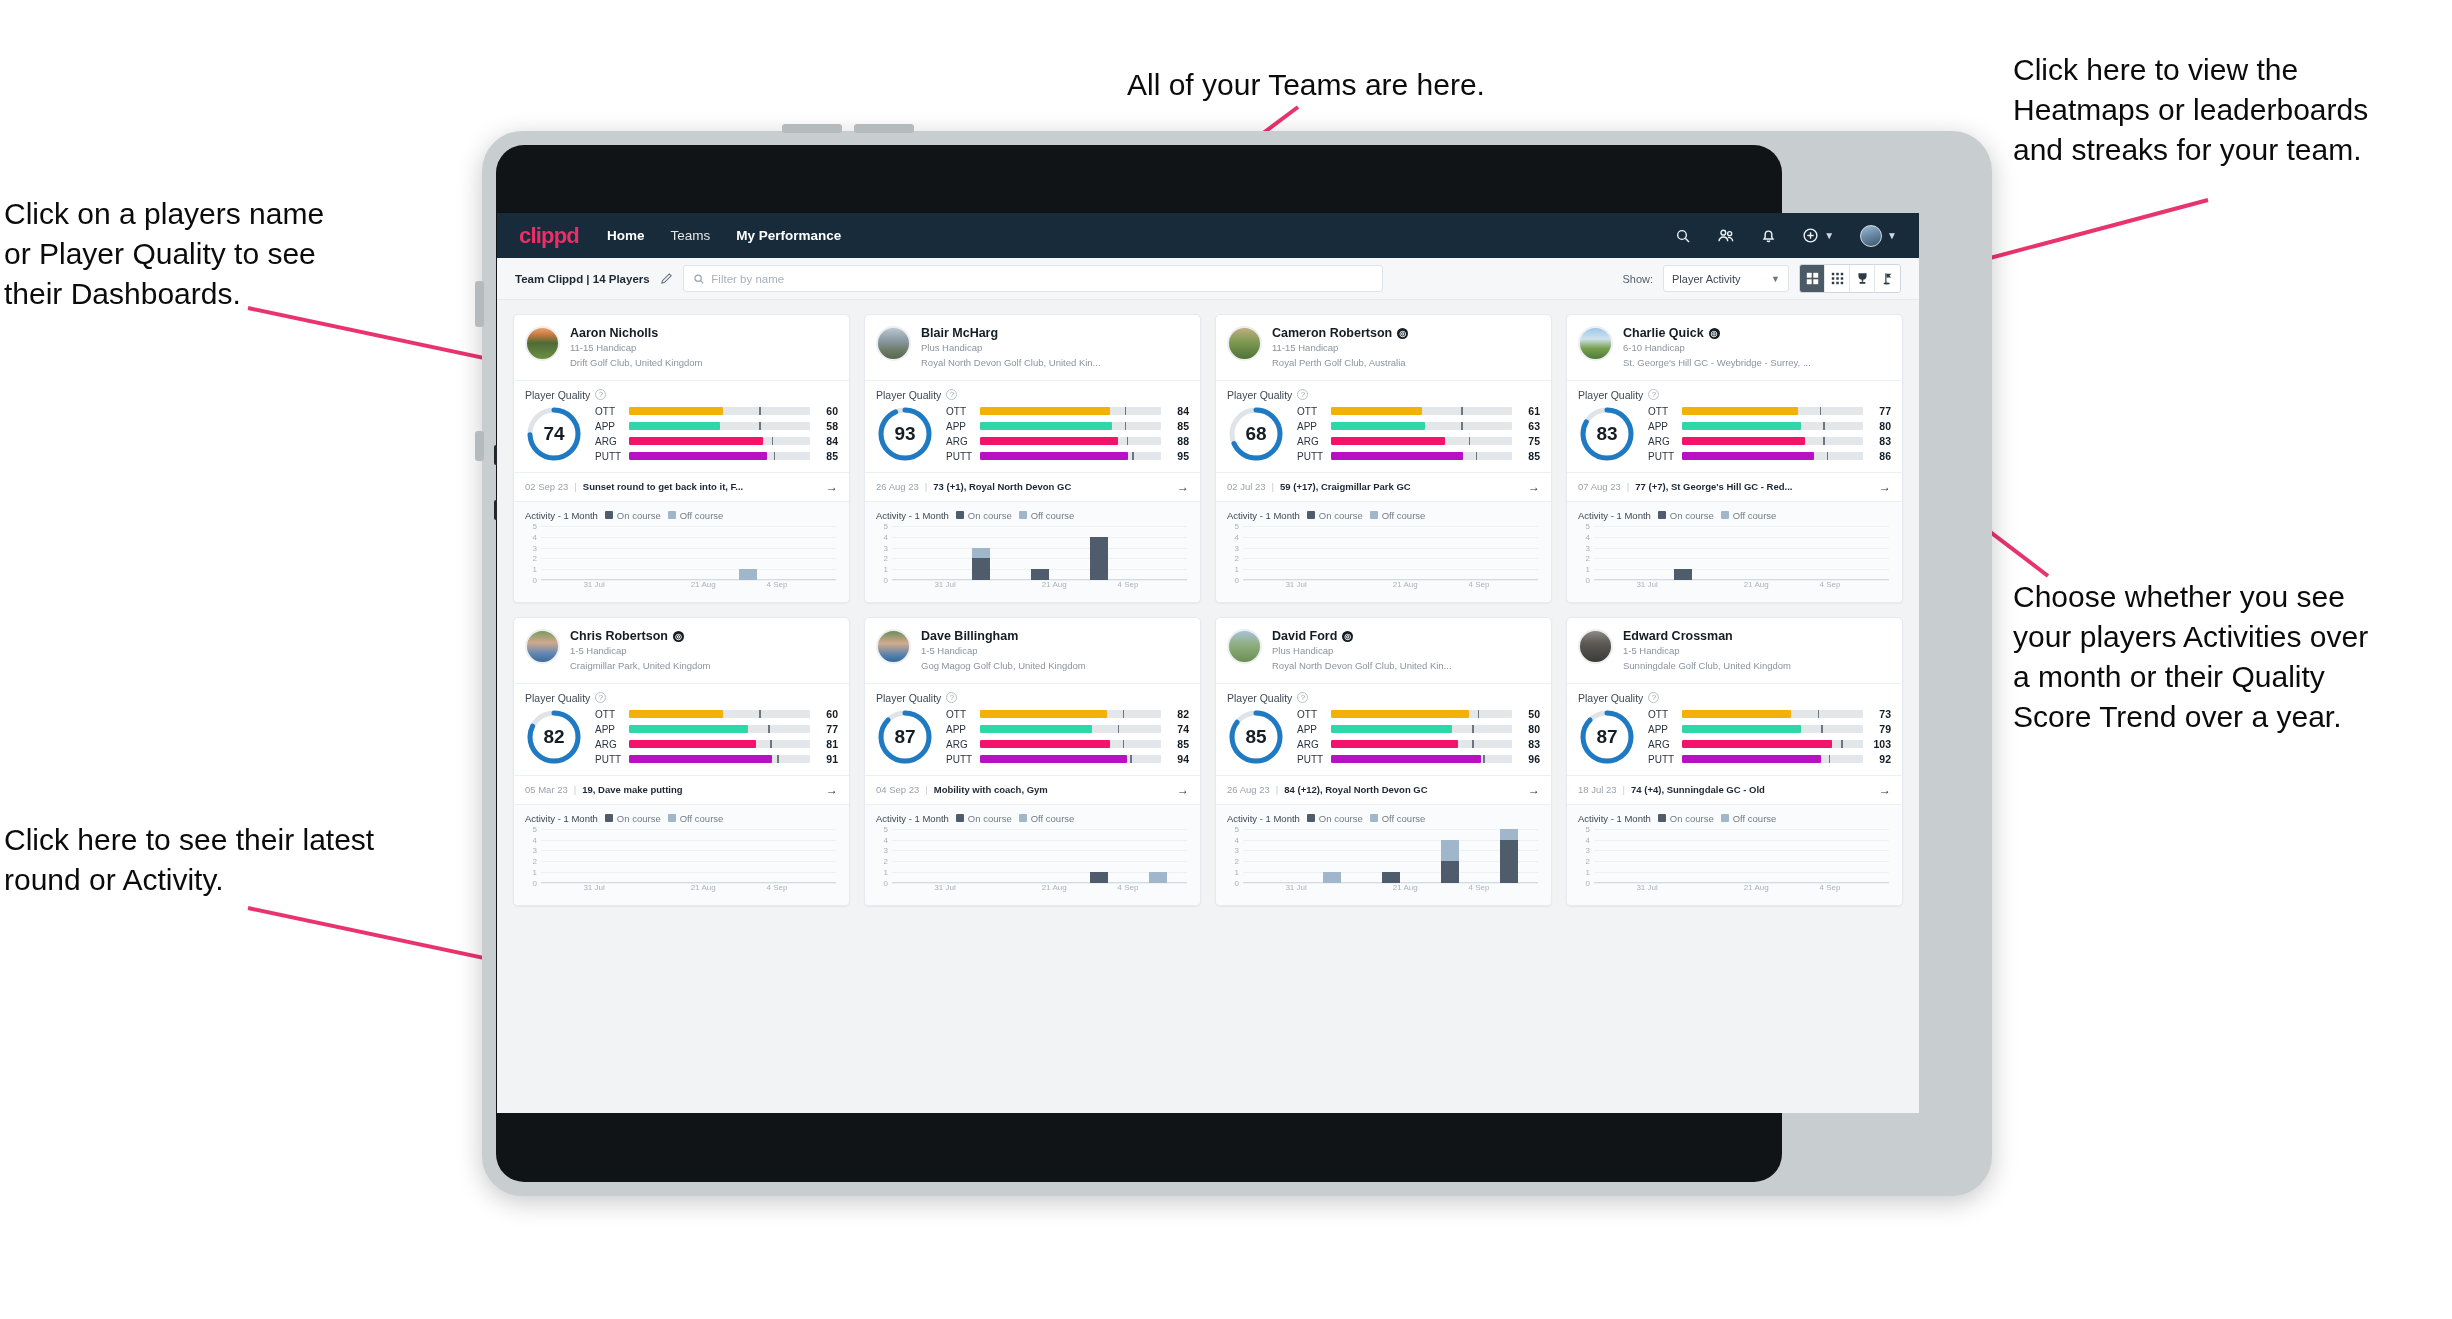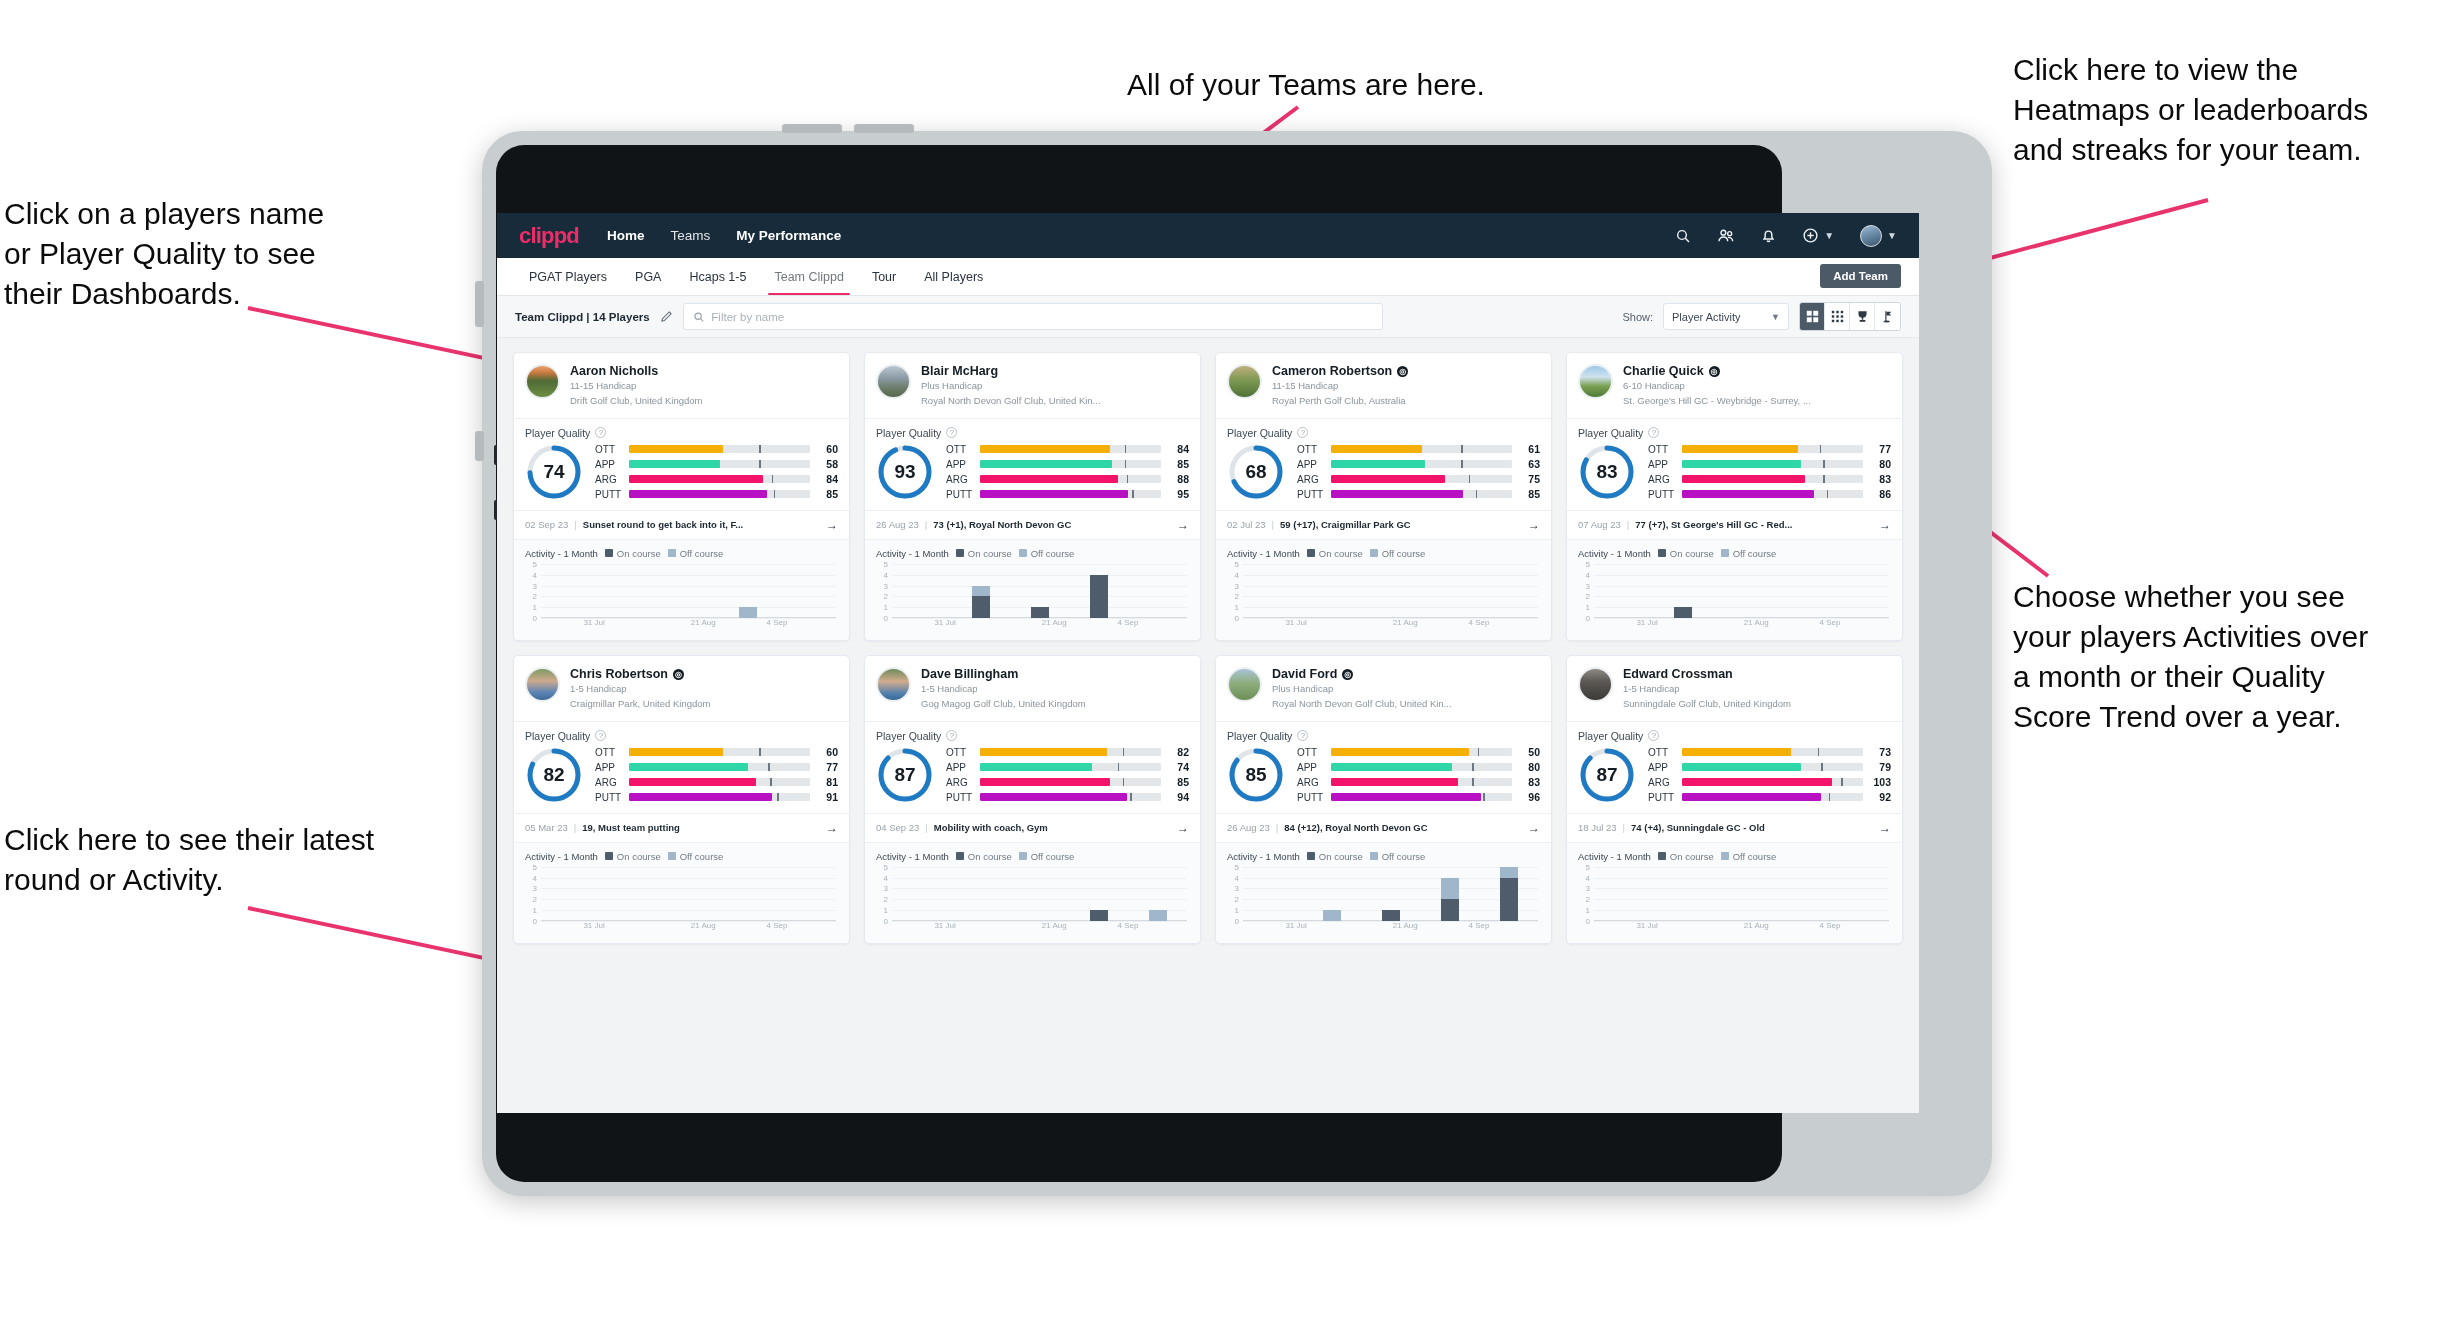--- a/index.html
+++ b/index.html
@@ -299,29 +299,20 @@
                 <line x1="7.5" y1="12" x2="16.5" y2="12"></line>
               </svg>
             <span class="chev">▼</span>
           </div>
           <div class="navicon">
             <div class="avatar-nav"></div>
             <span class="chev">▼</span>
           </div>
         </div>
 
-        <div id="tabsrow">
-          <div class="tab">PGAT Players</div>
-          <div class="tab">PGA</div>
-          <div class="tab">Hcaps 1-5</div>
-          <div class="tab active">Team Clippd</div>
-          <div class="tab">Tour</div>
-          <div class="tab">All Players</div>
-          <button id="addteam">Add Team</button>
-        </div>
 
         <div id="toolbar">
           <span class="teamlabel">Team Clippd | 14 Players</span>
           <span class="pencil">
             <svg width="13" height="13" viewBox="0 0 24 24" fill="none" stroke="currentColor" stroke-width="2">
               <path d="M17 3.5l3.5 3.5L8 19.5 3.5 20.5 4.5 16z"></path>
               </svg>
           </span>
           <div id="searchbox">
             <svg width="12" height="12" viewBox="0 0 24 24" fill="none" stroke="#9aa3ab" stroke-width="2.4">
@@ -871,21 +862,21 @@
                         <div class="btick" style="left: 82%;"></div>
                       </div>
                       <span class="bval">91</span>
                     </div>
                   </div>
                 </div>
               </div>
               <div class="round-sec">
                 <span class="rdate">05 Mar 23</span>
                 <span class="rsep">|</span>
-                <span class="rtext">19, Must team putting</span>
+                <span class="rtext">19, Dave make putting</span>
                 <span class="rarrow">→</span>
               </div>
               <div class="act-sec">
                 <div class="act-head">
                   <span>Activity - 1 Month</span>
                   <span class="lg">
                     <span class="sw" style="background: rgb(78, 92, 107);"></span>
                     <span>On course</span>
                   </span>
                   <span class="lg">

